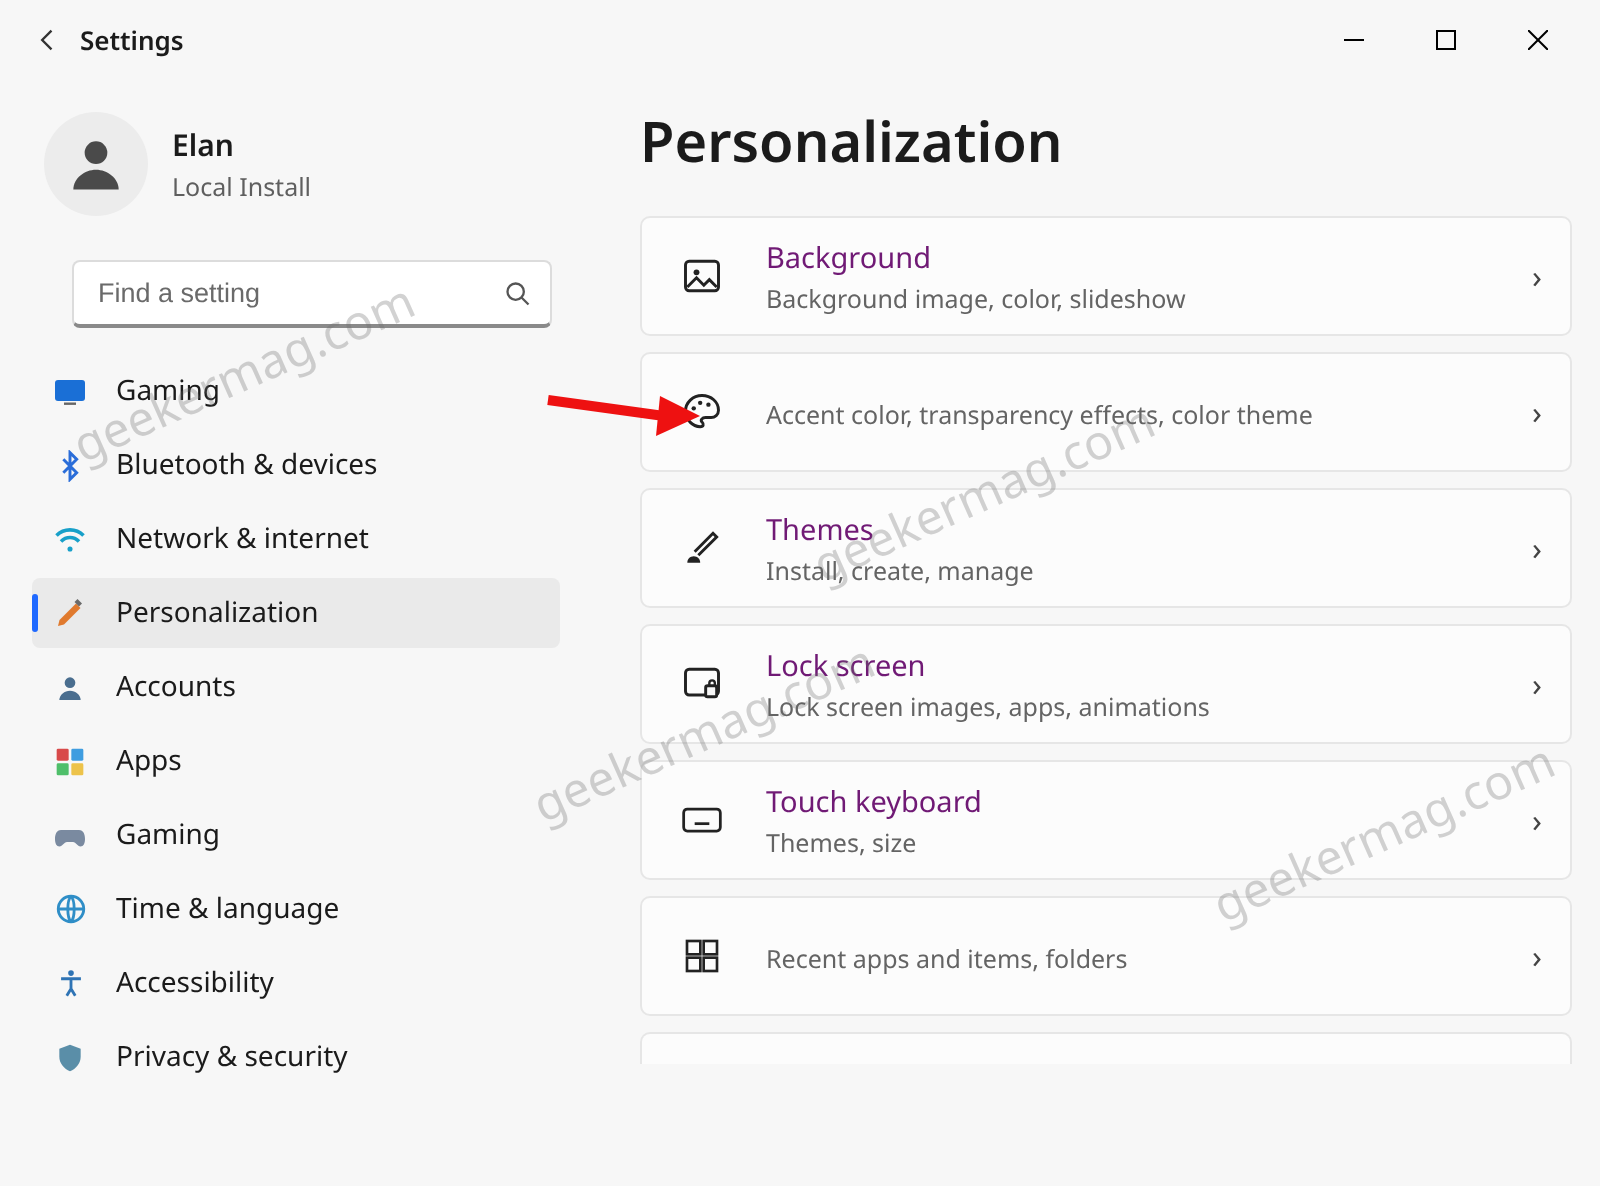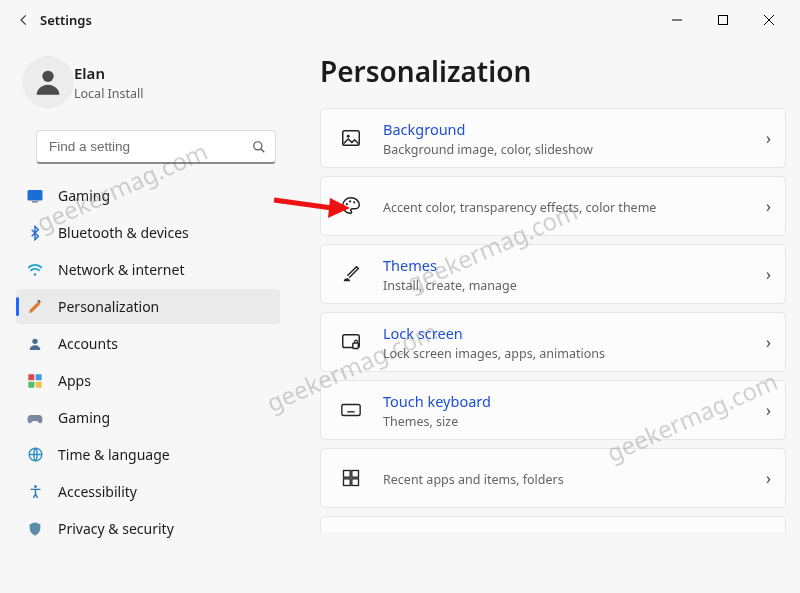--- a/index.html
+++ b/index.html
@@ -44,21 +44,21 @@
 
   .content { display:flex; height: calc(593px - 40px); }
 
   
   .sidebar {
     width: 290px;
     padding: 10px 10px 0 16px;
     display:flex; flex-direction:column;
   }
   .account {
-    display:flex; align-items:center; gap:0;
+    display:flex; align-items:center; gap:12px;
     padding: 6px 6px 18px 6px;
   }
   .avatar {
     width:52px; height:52px; border-radius:50%;
     background:#ececec;
     display:flex;align-items:center;justify-content:center;
   }
   .avatar svg { fill:#4a4a4a; }
   .acct-name { font-weight:600; font-size:15px; }
   .acct-sub  { font-size:12.5px; color:#5f5f5f; margin-top:2px; }
@@ -124,21 +124,21 @@
     border-radius:5px;
     min-height:60px;
     display:flex; align-items:center;
     padding: 8px 14px 8px 18px;
   }
   .card-icon {
     width:24px; height:24px; display:flex; align-items:center; justify-content:center;
     margin-right:20px; color:#222;
   }
   .card-body { flex:1; display:flex; flex-direction:column; }
-  .card-title { font-size:14.5px; color:#1d4ed8; }
+  .card-title { font-size:14.5px; color:#701a75; }
   .card-sub { font-size:12.5px; color:#646464; margin-top:2px; }
   .chev { color:#444; font-size:16px; margin-left:10px; }
 
   .card.peek {
     min-height:16px; padding-top:6px; padding-bottom:0;
     border-bottom:none;
     border-bottom-left-radius:0; border-bottom-right-radius:0;
   }
 
   

